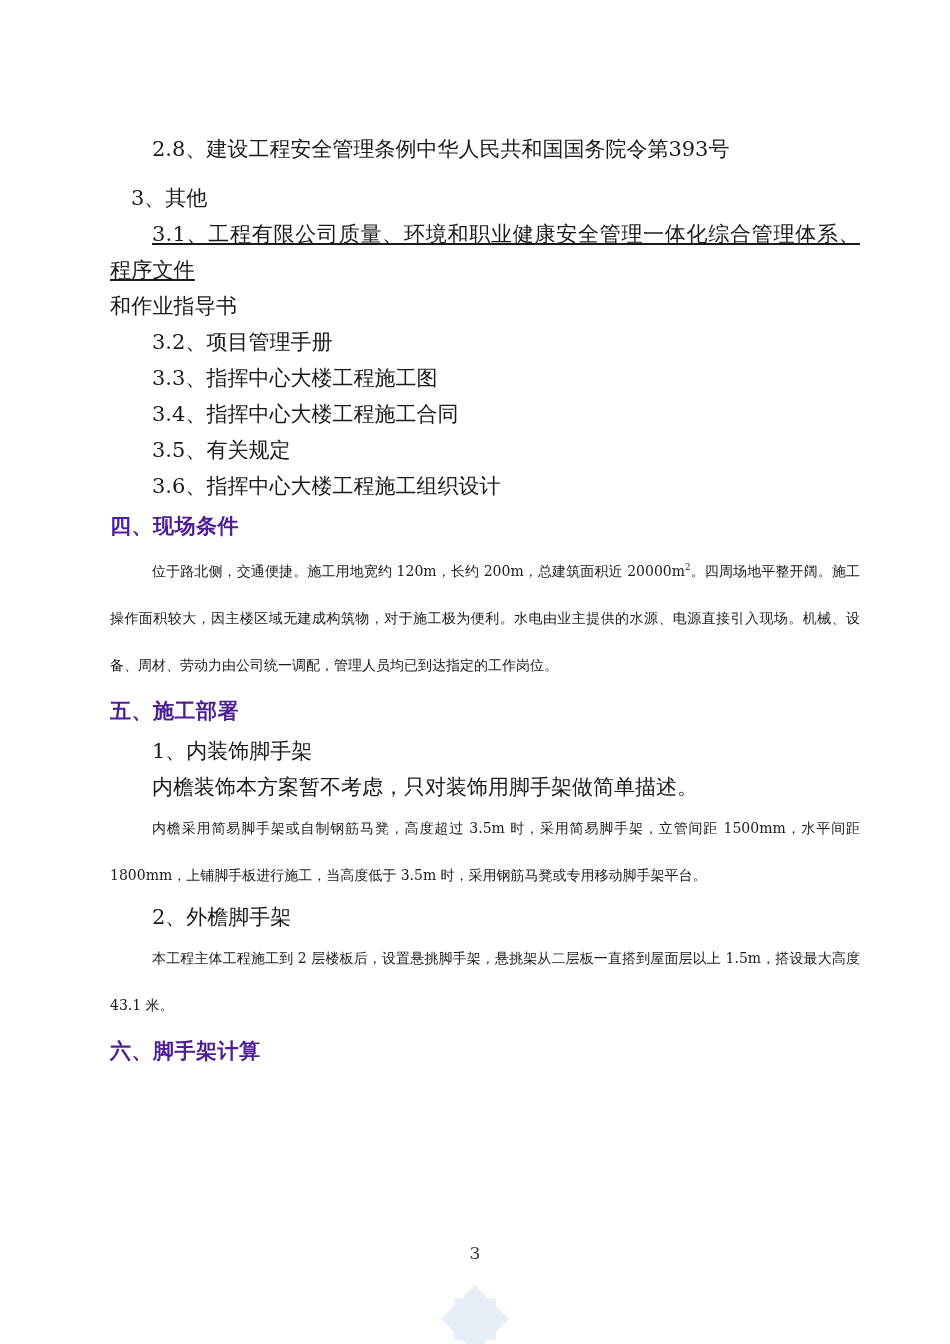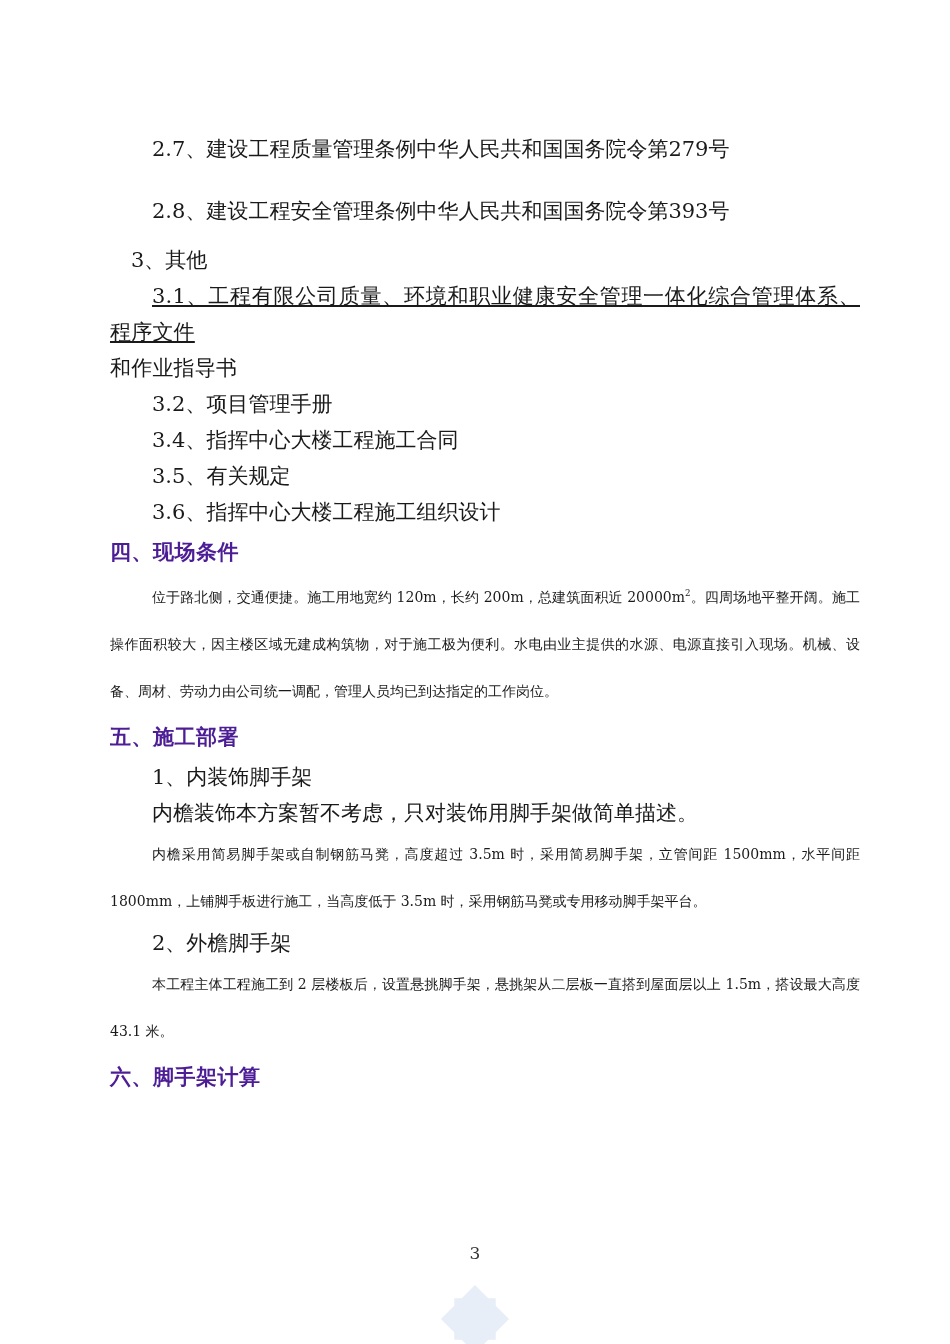--- a/index.html
+++ b/index.html
@@ -96,27 +96,27 @@
     pointer-events: none;
   }
 </style>
 </head>
 <body>
 
 <div id="page">
 
   <div id="content">
 
-    <p class="ref-line">2.7、建设工程质量管理条例中华人民共和国国务院令第279号</p>
     <p class="ref-line">2.8、建设工程安全管理条例中华人民共和国国务院令第393号</p>
 
     <p class="list-line" style="text-indent:21px;">3、其他</p>
     <p class="p indent">3.1、工程有限公司质量、环境和职业健康安全管理一体化综合管理体系、程序文件</p>
     <p class="p">和作业指导书</p>
     <p class="list-line">3.2、项目管理手册</p>
+    <p class="list-line">3.3、指挥中心大楼工程施工图</p>
     <p class="list-line">3.4、指挥中心大楼工程施工合同</p>
     <p class="list-line">3.5、有关规定</p>
     <p class="list-line">3.6、指挥中心大楼工程施工组织设计</p>
 
     <h2 class="heading">四、现场条件</h2>
     <p class="body-para"><span>位于路北侧，交通便捷。施工用地宽约 120m，长约 200m，总建筑面积近 20000m</span><sup>2</sup><span>。四周场地平整开阔。施工操作面积较大，因主楼区域无建成构筑物，对于施工极为便利。水电由业主提供的水源、电源直接引入现场。机械、设备、周材、劳动力由公司统一调配，管理人员均已到达指定的工作岗位。</span></p>
 
     <h2 class="heading">五、施工部署</h2>
     <p class="list-line">1、内装饰脚手架</p>
     <p class="list-line">内檐装饰本方案暂不考虑，只对装饰用脚手架做简单描述。</p>

